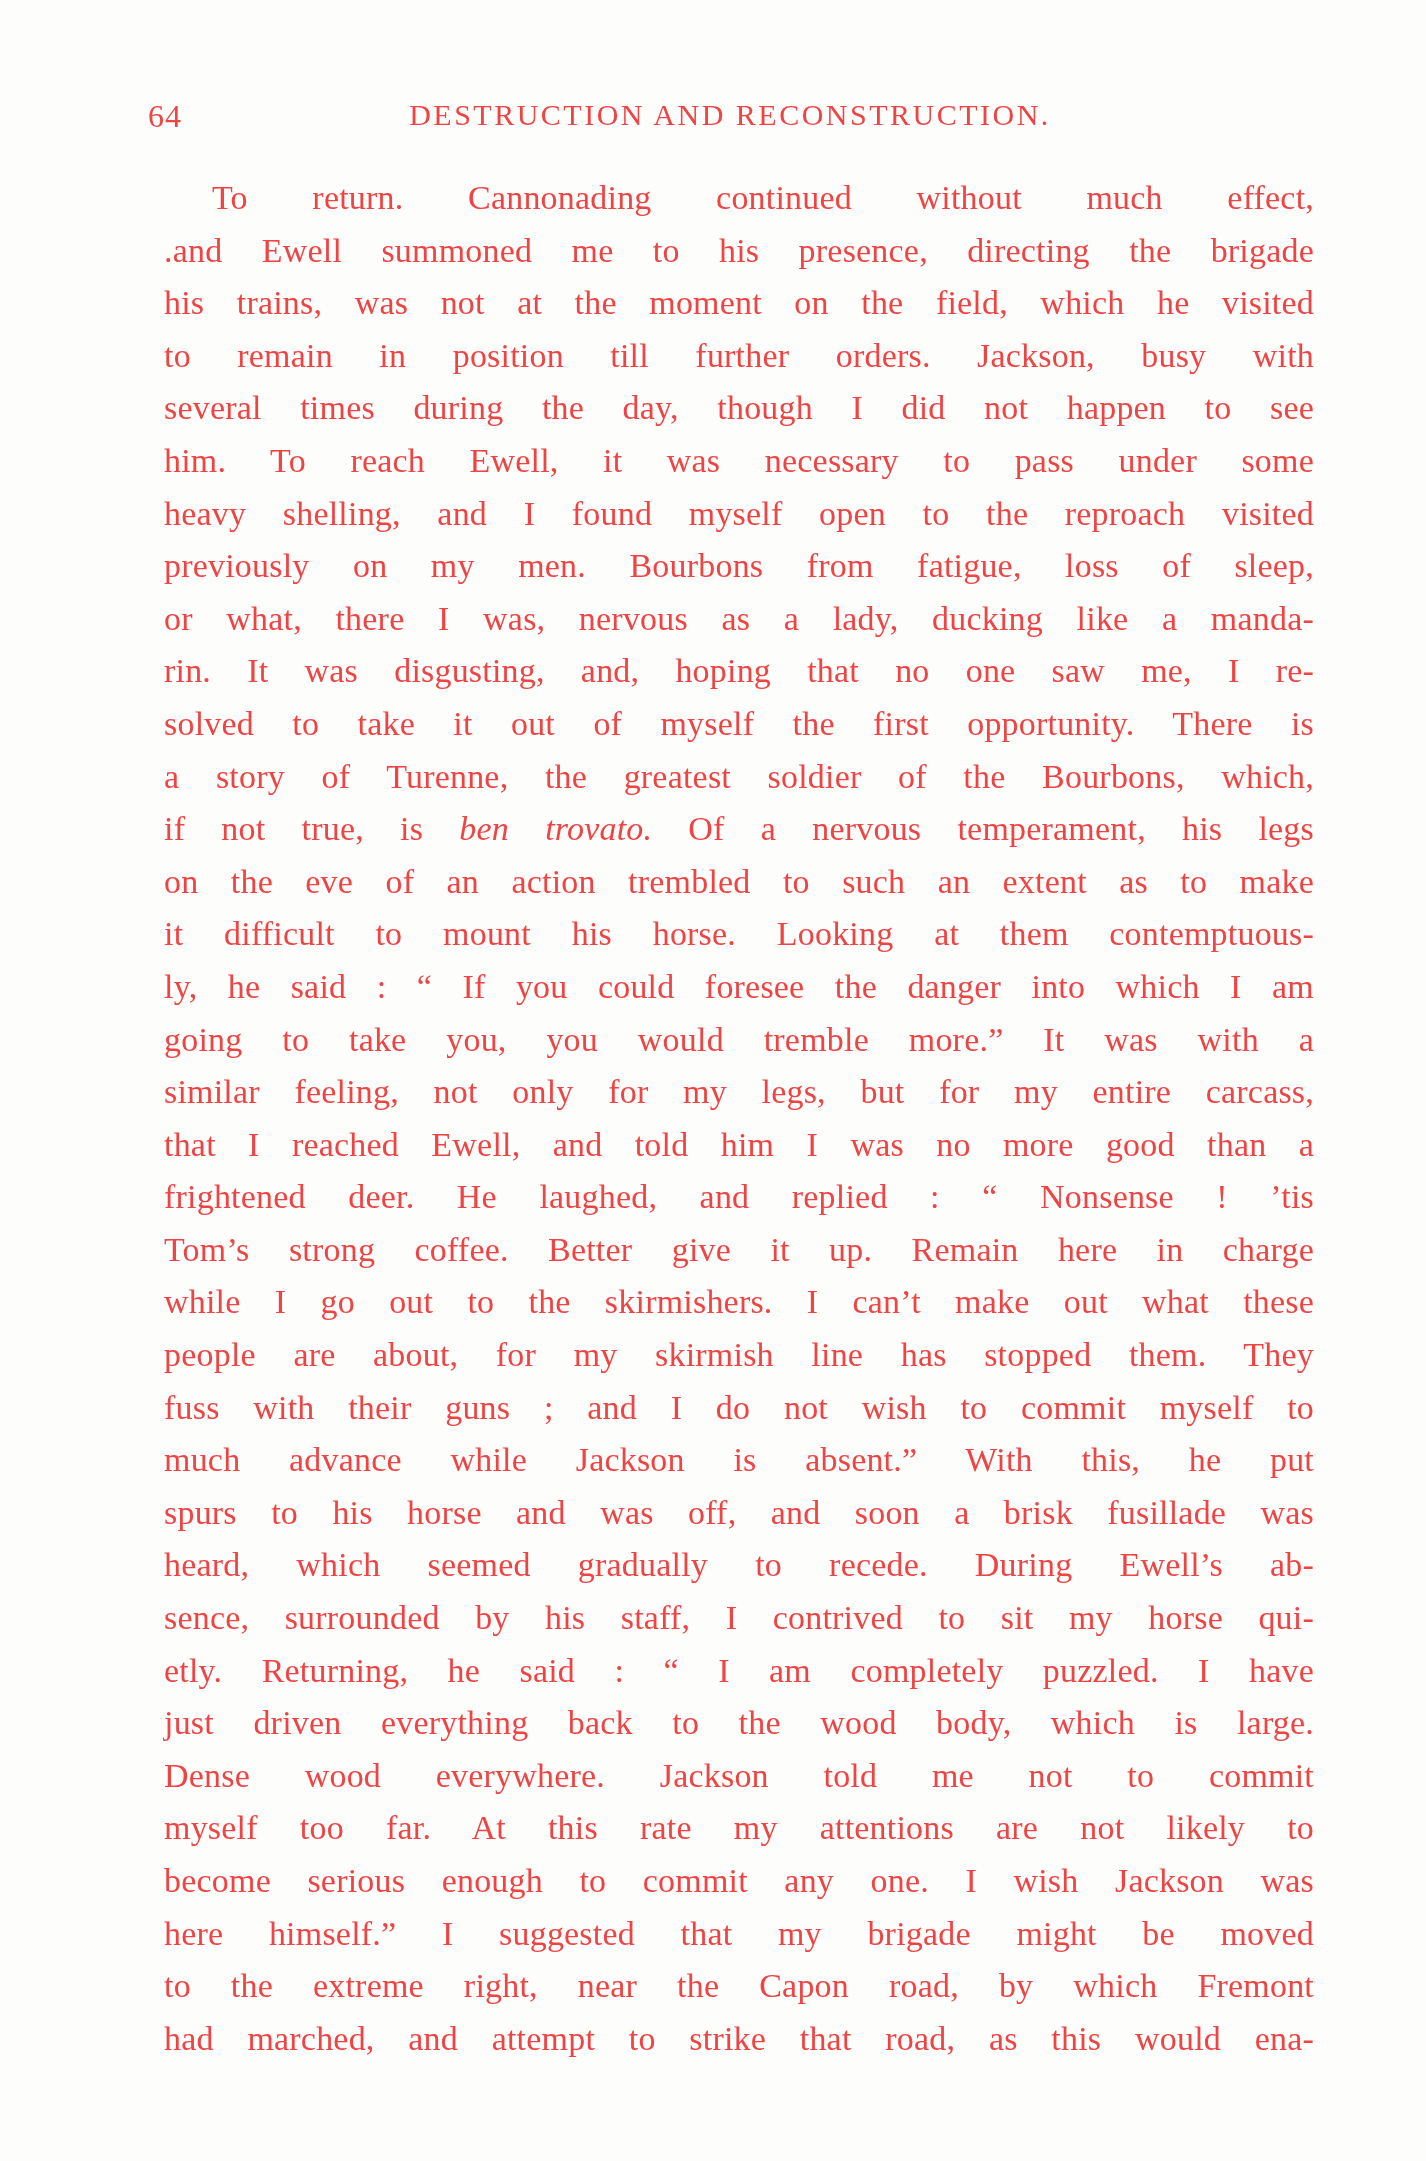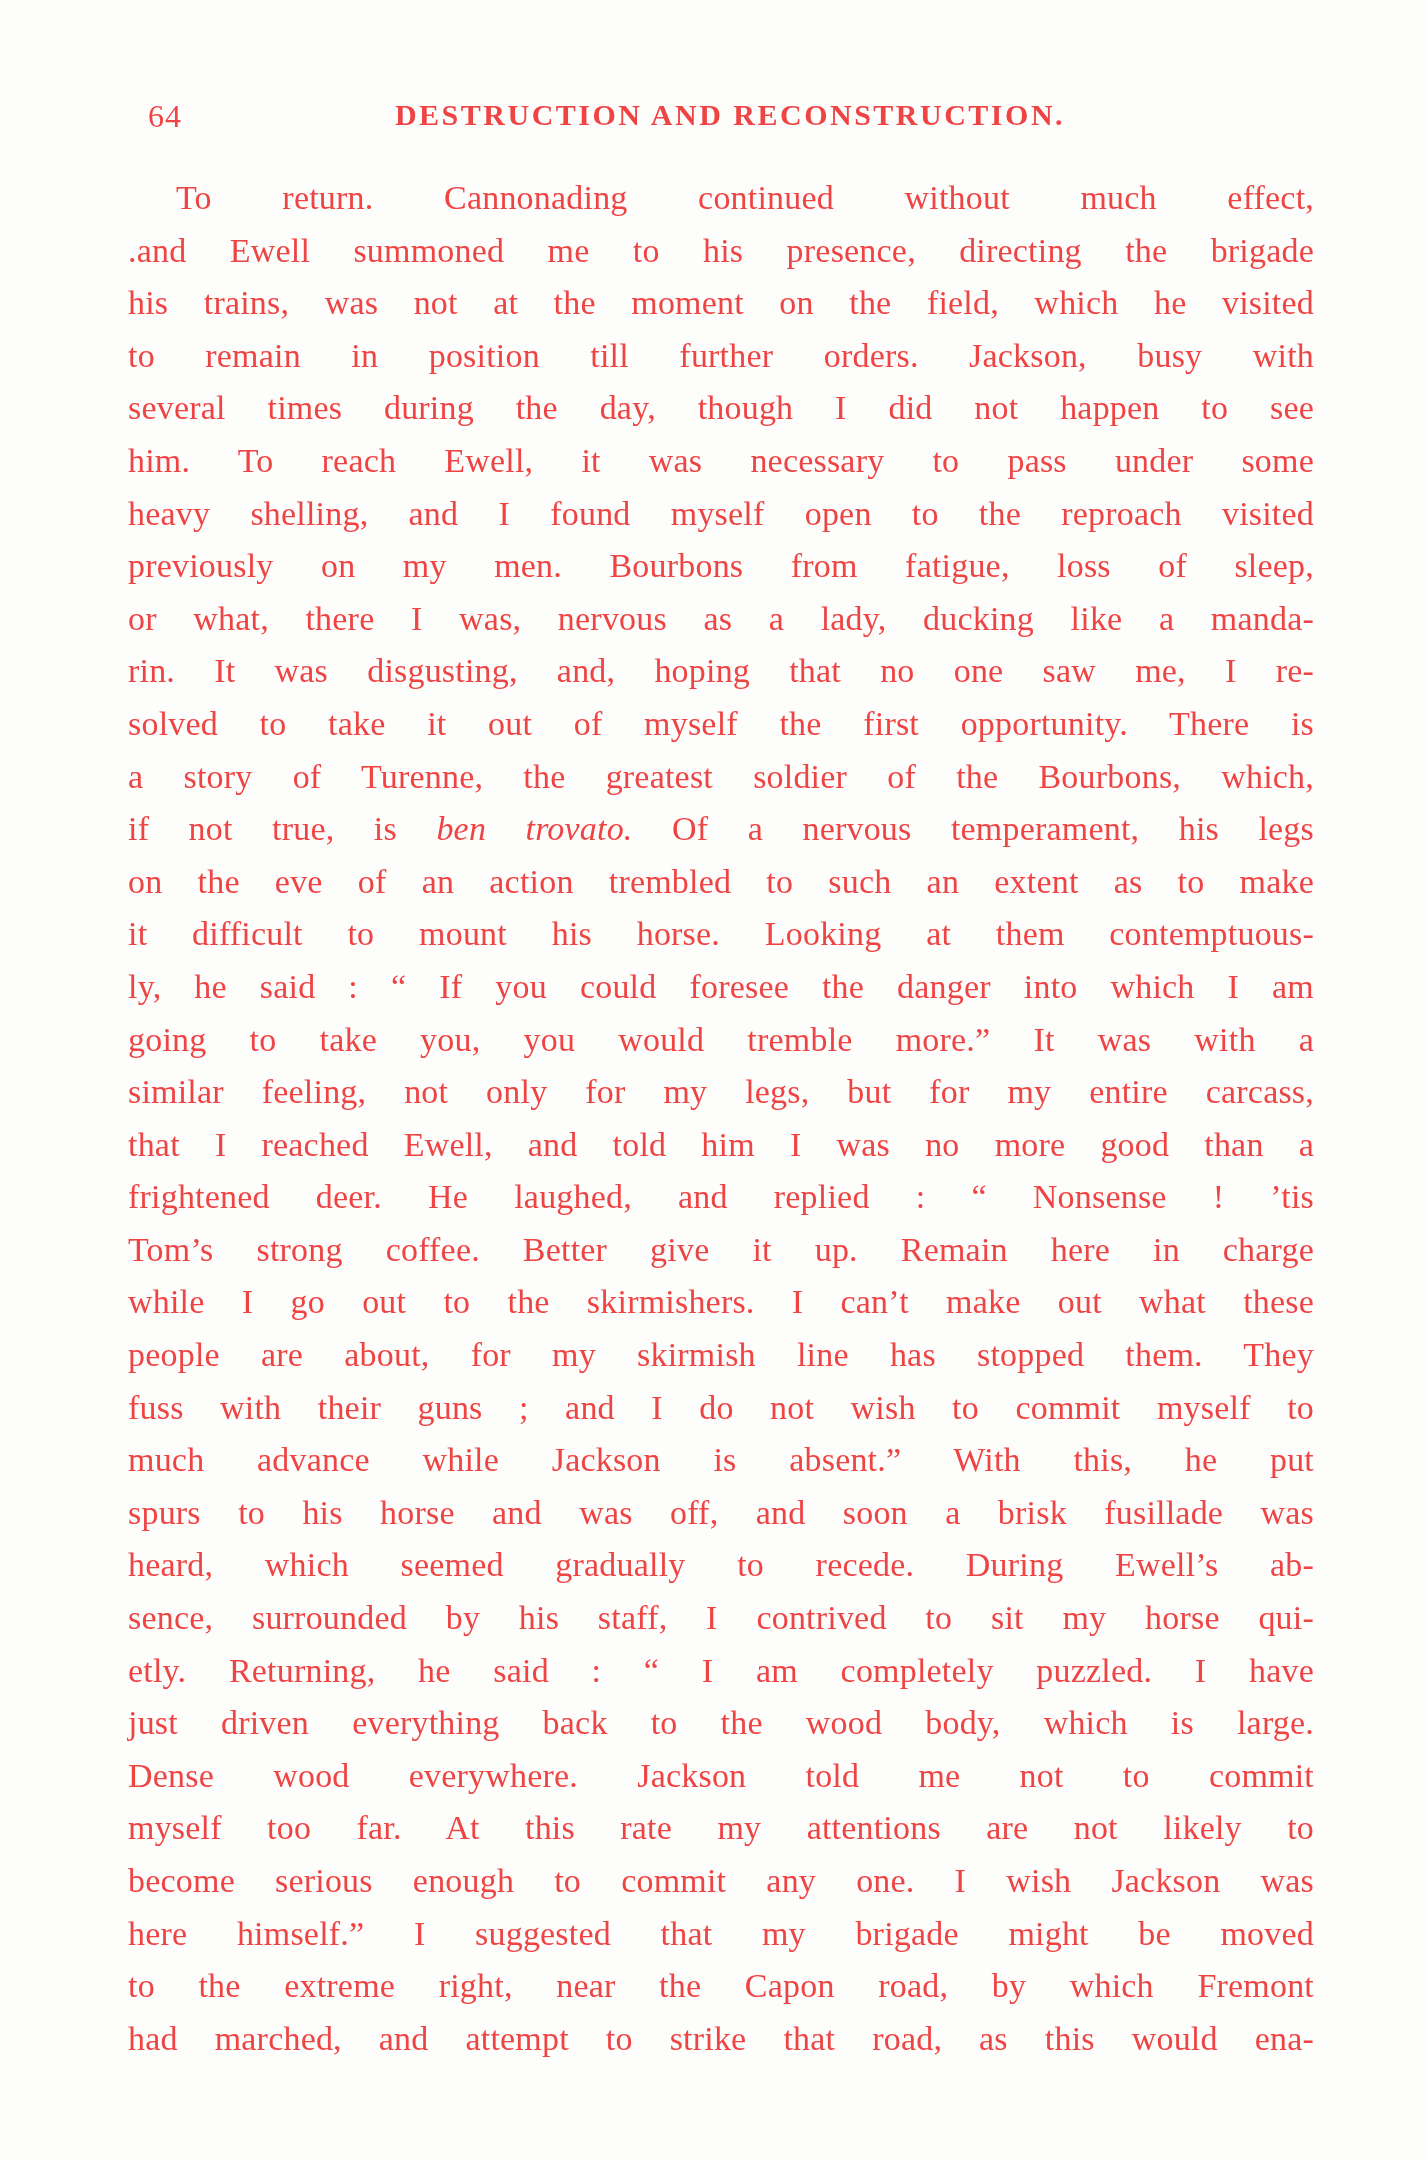--- a/index.html
+++ b/index.html
@@ -30,26 +30,25 @@
     top: 0;
     font-size: 32px;
     letter-spacing: 1px;
   }
   .running-title {
     display: block;
     text-align: center;
     font-size: 30px;
     letter-spacing: 2.5px;
     white-space: nowrap;
-    font-weight: bold;
   }
   .page-body {
     position: absolute;
     top: 172px;
-    left: 128px;
+    left: 164px;
     right: 112px;
     font-size: 34px;
     line-height: 52.6px;
     letter-spacing: 0.2px;
   }
   .line {
     text-align: justify;
     text-align-last: justify;
     -moz-text-align-last: justify;
     white-space: normal;

